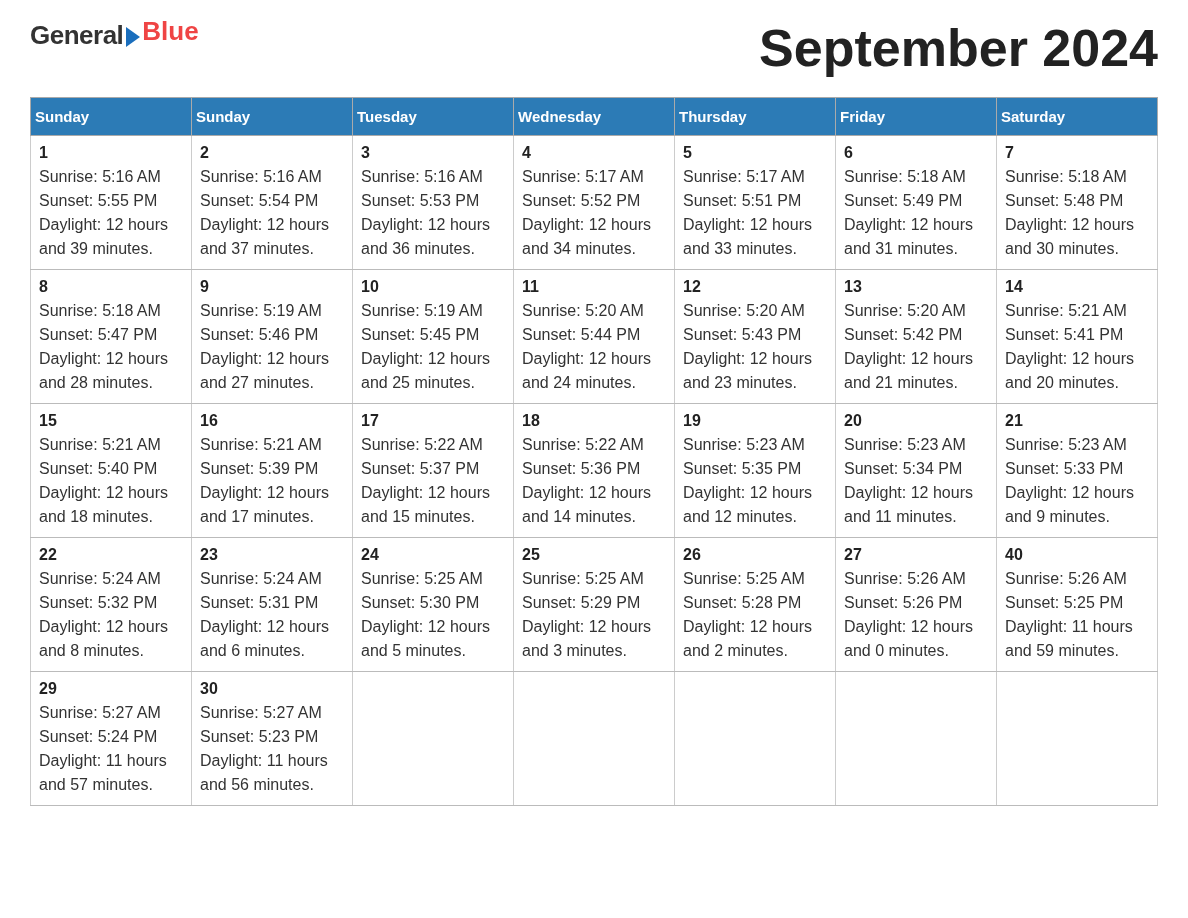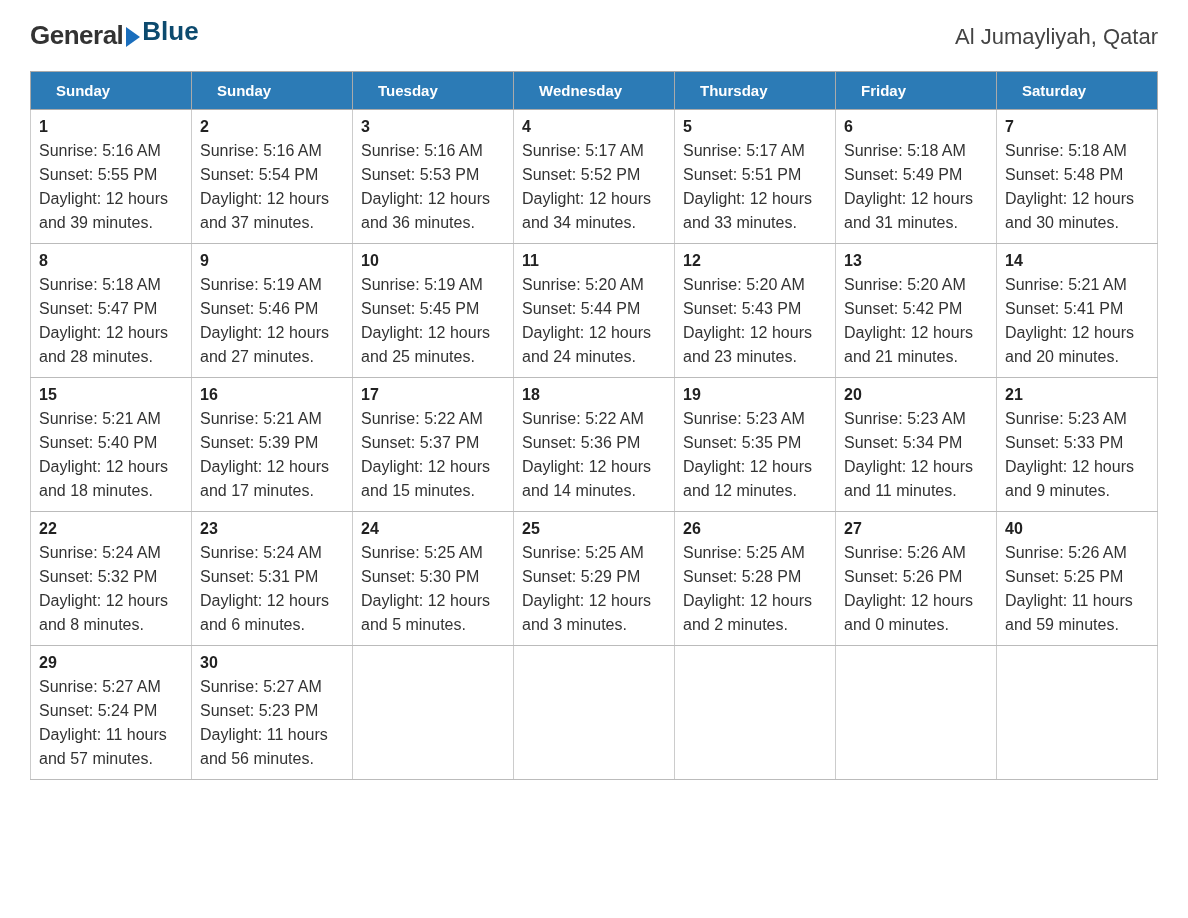--- a/index.html
+++ b/index.html
@@ -36,21 +36,21 @@
       height: 0;
       border-left: 14px solid #1a6ebd;
       border-top: 10px solid transparent;
       border-bottom: 10px solid transparent;
       margin-left: 3px;
       margin-top: 2px;
     }
     .logo-blue {
       font-size: 26px;
       font-weight: bold;
-      color: #0c4a6e;
+      color: #ef4444;
       margin-top: -4px;
       padding-left: 2px;
     }
     .title-section {
       text-align: right;
     }
     .main-title {
       font-size: 52px;
       font-weight: bold;
       color: #222;
@@ -64,21 +64,21 @@
     .calendar {
       width: 100%;
       border-collapse: collapse;
       border: 1px solid #aaa;
     }
     .calendar th {
       background-color: #2c7bb6;
       color: #fff;
       font-size: 15px;
       font-weight: bold;
-      padding: 10px 25px;
+      padding: 10px 4px;
       text-align: left;
       border: 1px solid #aaa;
     }
     .calendar td {
       vertical-align: top;
       padding: 8px;
       border: 1px solid #ccc;
       width: calc(100% / 7);
       font-size: 12.5px;
       color: #222;
@@ -111,21 +111,21 @@
 
 <div class="header">
   <div class="logo">
     <div class="logo-top">
       <span class="logo-general">General</span>
       <div class="logo-arrow"></div>
     </div>
     <span class="logo-blue">Blue</span>
   </div>
   <div class="title-section">
-    <div class="subtitle">Al Jumayliyah, Qatar</div>
+    <div class="main-title">September 2024</div>
   </div>
 </div>
 
 <table class="calendar">
   <thead>
     <tr>
       <th>Sunday</th>
       <th>Sunday</th>
       <th>Tuesday</th>
       <th>Wednesday</th>

